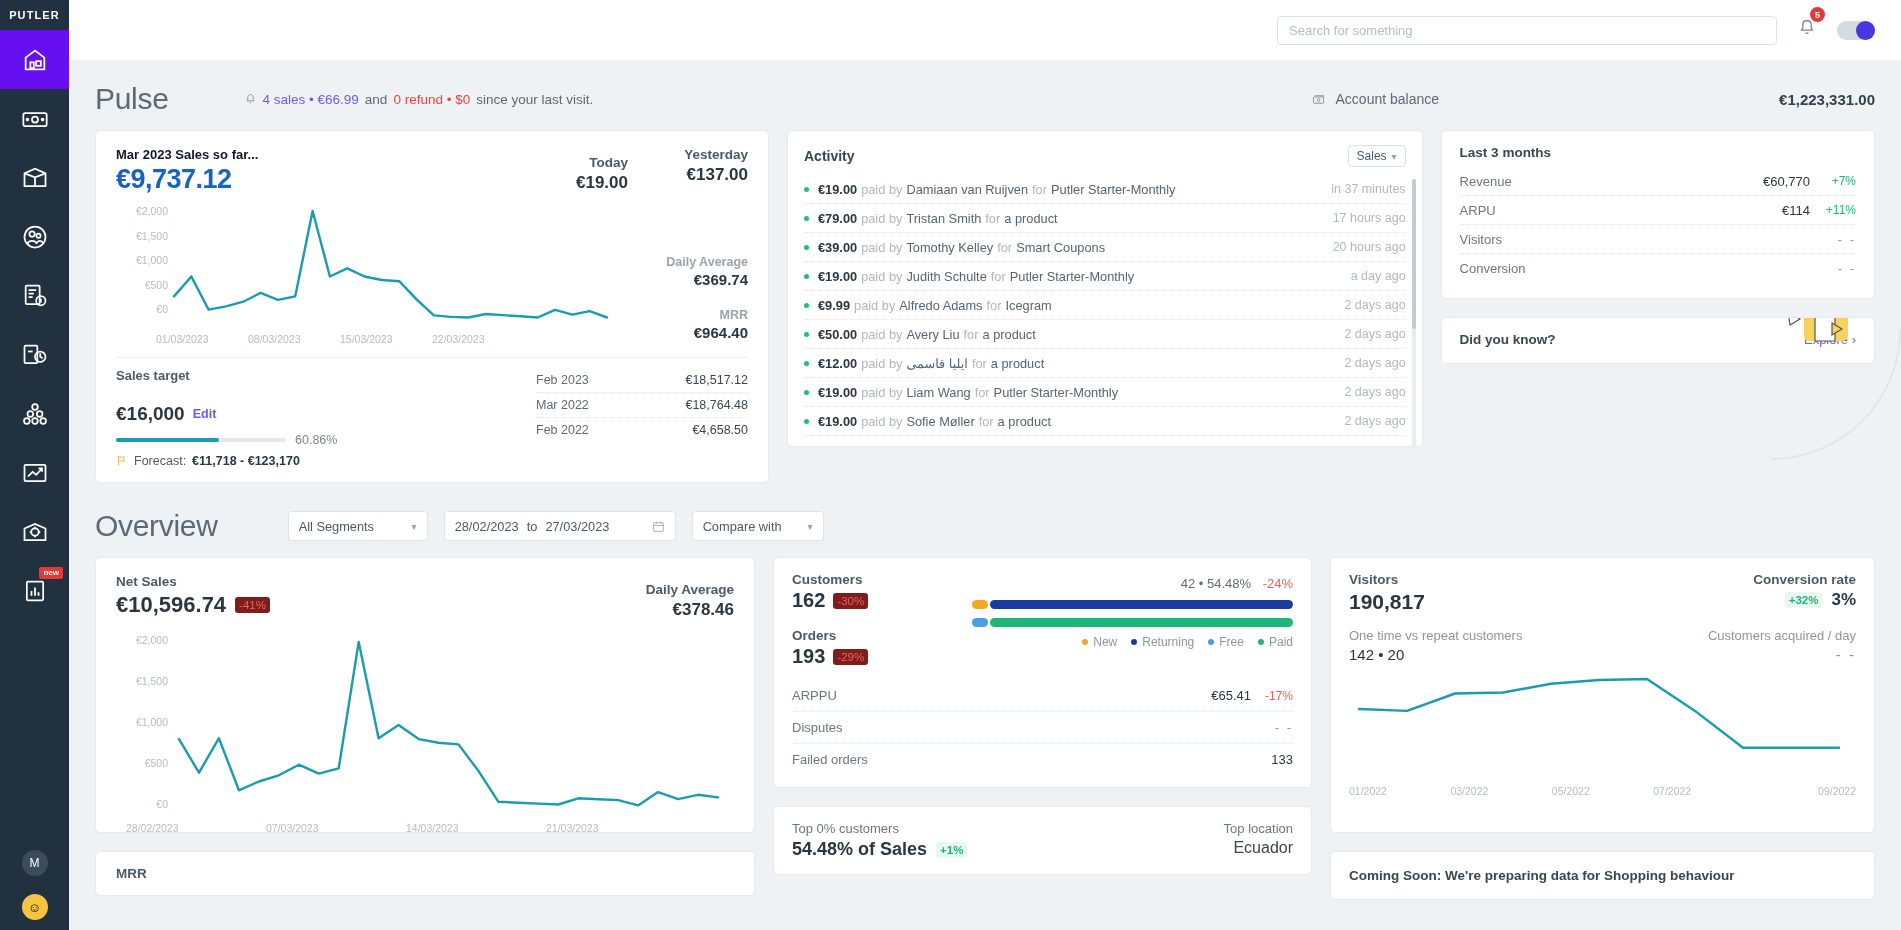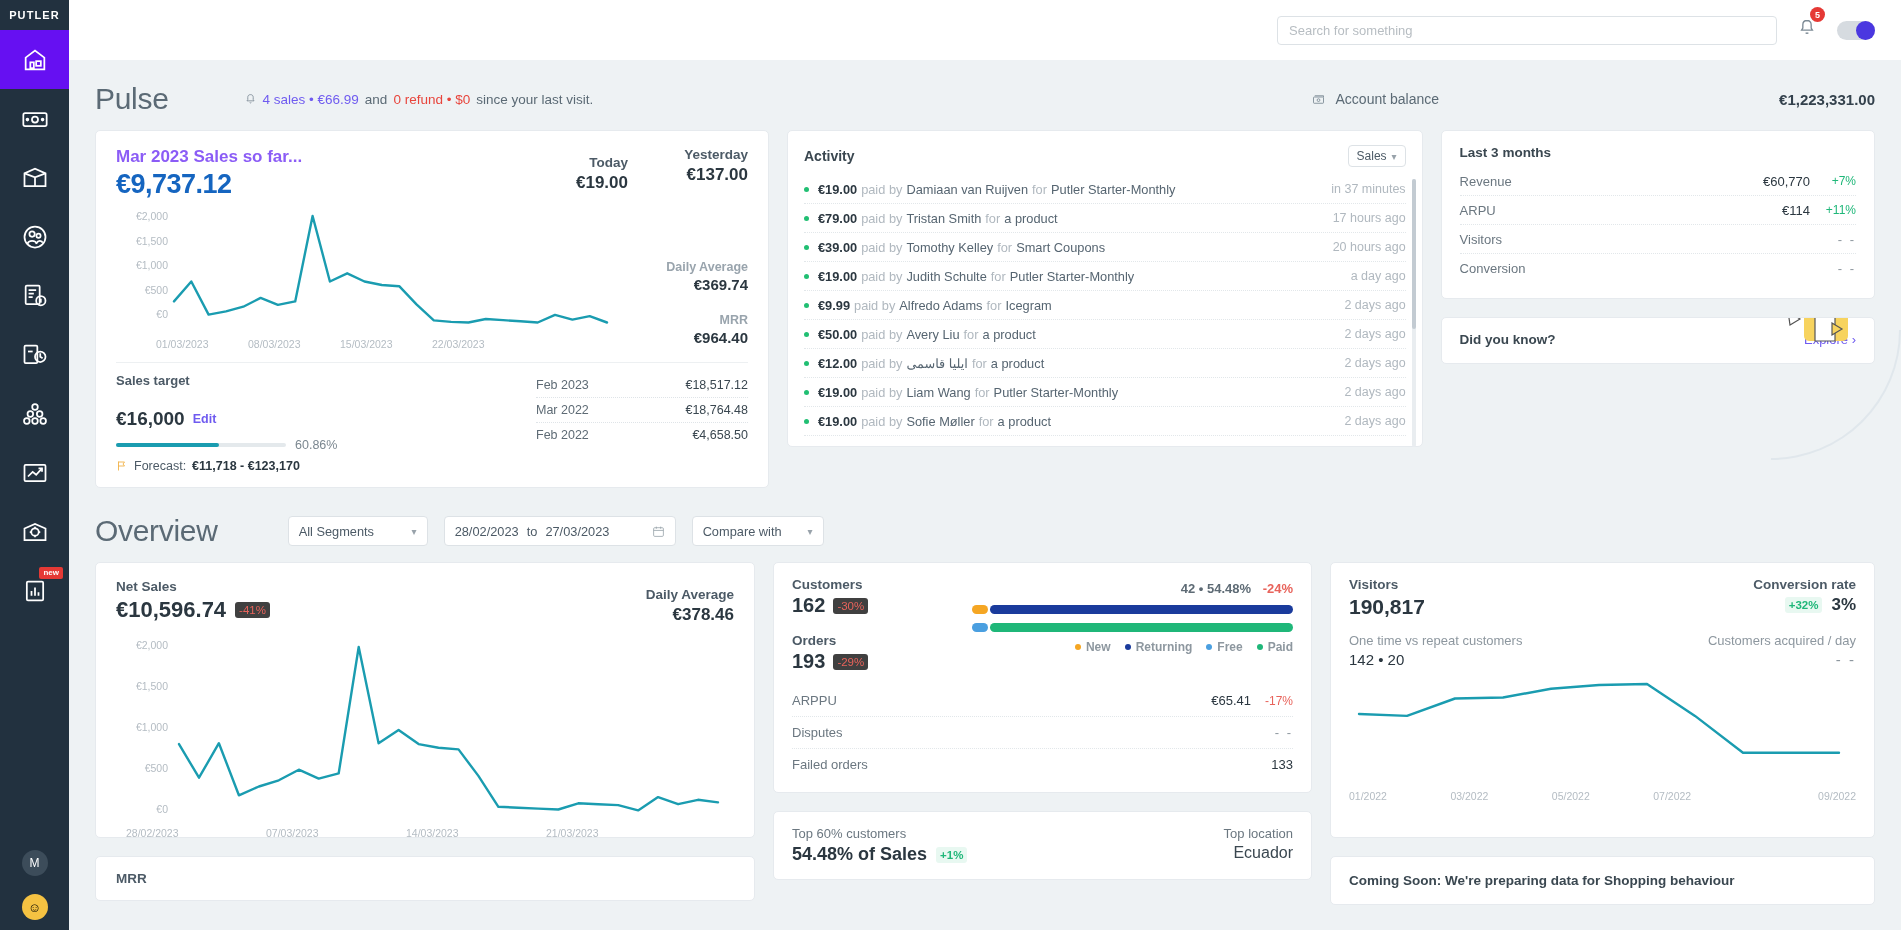--- a/index.html
+++ b/index.html
@@ -93,21 +93,21 @@
   }
   .acct-amount { font-size: 15px; font-weight: bold; color: #33414c; margin-left: 330px; }
   .acct svg { width: 15px; height: 15px; stroke: #7c8a95; fill: none; stroke-width: 1.4; }
 
   
   .row { display: flex; gap: 18px; align-items: flex-start; }
   .card { background: #fff; border: 1px solid #e6eaee; border-radius: 5px; }
 
   .card-sales { width: 683px; padding: 16px 20px 14px 20px; }
   .sales-top { display: flex; }
-  .sales-label { font-size: 17px; color: #8b5cf6; font-weight: bold; }
+  .sales-label { font-size: 13px; color: #0f172a; font-weight: bold; }
   .sales-big { font-size: 27px; color: #1565c0; font-weight: bold; letter-spacing: -0.5px; margin-top: 2px; }
   .mini-col { margin-left: auto; text-align: right; margin-top: 8px; }
   .mini-col2 { text-align: right; width: 120px; }
   .mini-lbl { font-size: 13.5px; color: #4c5a66; font-weight: bold; }
   .mini-val { font-size: 17px; color: #2b3740; font-weight: bold; margin-top: 3px; }
 
   .chart-area { display: flex; margin-top: 10px; }
   .chart-left { flex: 1; position: relative; }
   .chart-right { width: 135px; text-align: right; padding-top: 50px; }
   .chart-right .lbl { font-size: 12.5px; color: #99a4ad; font-weight: bold; }
@@ -196,30 +196,30 @@
   .ctl-seg { width: 140px; margin-left: 54px; }
   .ctl-date { width: 232px; }
   .ctl-cmp { width: 132px; }
   .chev { margin-left: auto; color: #98a2aa; font-size: 10px; }
 
   .ov-row { display: flex; gap: 18px; align-items: flex-start; }
   .card-net { width: 660px; padding: 16px 20px 10px 20px; height: 276px; }
   .net-top { display: flex; align-items: flex-start; }
   .net-lbl { font-size: 13.5px; color: #4c5a66; font-weight: bold; }
   .net-amt { font-size: 22px; color: #2b3740; font-weight: bold; margin-top: 3px; display: flex; align-items: center; gap: 9px; }
-  .chip-red { background: #404040; color: #e8635b; font-size: 11.5px; font-weight: normal; padding: 2px 4px; border-radius: 3px; }
+  .chip-red { background: #7f1d1d; color: #e8635b; font-size: 11.5px; font-weight: normal; padding: 2px 4px; border-radius: 3px; }
   .chip-green { background: #e8f8f1; color: #1fb779; font-size: 11.5px; padding: 2px 4px; border-radius: 3px; }
 
   .card-mid { width: 540px; }
   .card-cust { padding: 14px 18px 12px 18px; }
   .cust-grid { display: flex; }
   .cust-left { width: 180px; }
   .cust-lbl { font-size: 13.5px; color: #4c5a66; font-weight: bold; }
   .cust-num { font-size: 20px; color: #2b3740; font-weight: bold; margin-top: 2px; display: flex; align-items: center; gap: 8px; }
-  .cust-right { flex: 1; padding-top: 4px; font-weight: bold; }
+  .cust-right { flex: 1; padding-top: 4px; }
   .cust-summary { text-align: right; font-size: 13px; color: #5e6b75; }
   .cust-summary .neg { color: #e8635b; margin-left: 8px; }
   .bar-line { display: flex; align-items: center; gap: 2px; margin-top: 9px; }
   .bar-seg { height: 9px; border-radius: 5px; }
   .legend { display: flex; gap: 14px; justify-content: flex-end; margin-top: 8px; font-size: 12px; color: #8d979f; }
   .legend span { display: flex; align-items: center; gap: 5px; }
   .legend i { width: 6px; height: 6px; border-radius: 50%; display: inline-block; }
 
   .kv-row { display: flex; align-items: center; font-size: 13px; color: #6b7780; padding: 8px 0; }
   .kv-row + .kv-row { border-top: 1px dotted #e2e7ea; }
@@ -733,21 +733,21 @@
                 </div>
                 <div class="kv-row">
                   <span>Failed orders</span>
                   <span class="kv-val">133</span>
                 </div>
               </div>
           </div>
 
           <div class="card card-top20">
             <div>
-              <div class="t20-lbl">Top 60% customers</div>
+              <div class="t20-lbl">Top 0% customers</div>
               <div class="t20-val">
                 <span>54.48% of Sales</span>
                 <span class="chip-green">+1%</span>
               </div>
             </div>
             <div class="t20-right">
               <div class="t20-lbl">Top location</div>
               <div class="t20-val">Ecuador</div>
             </div>
           </div>

